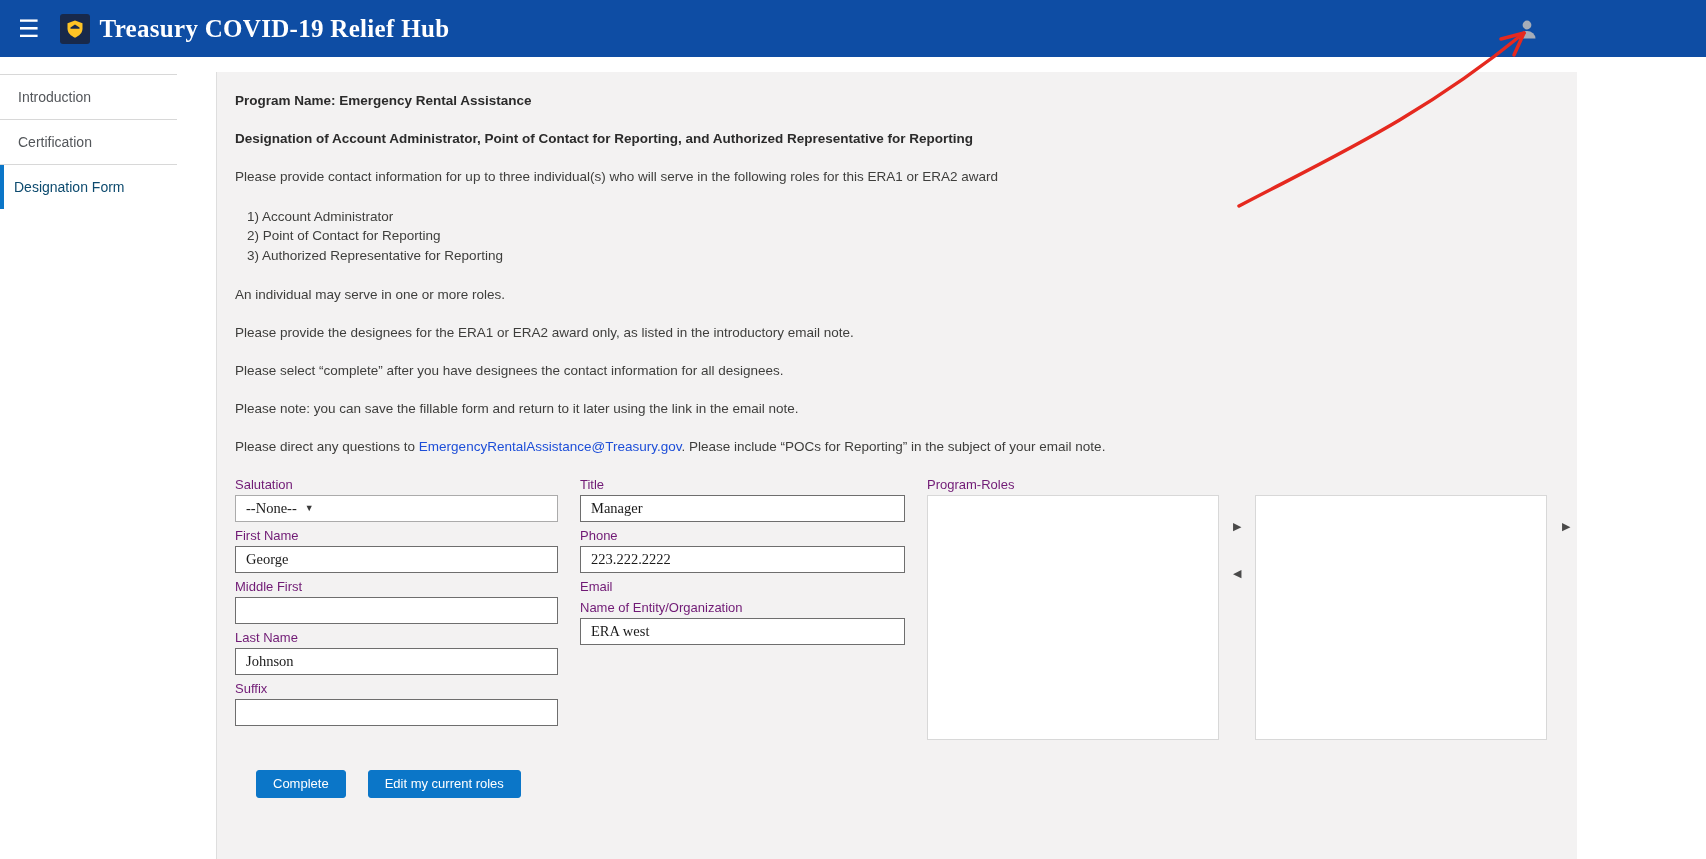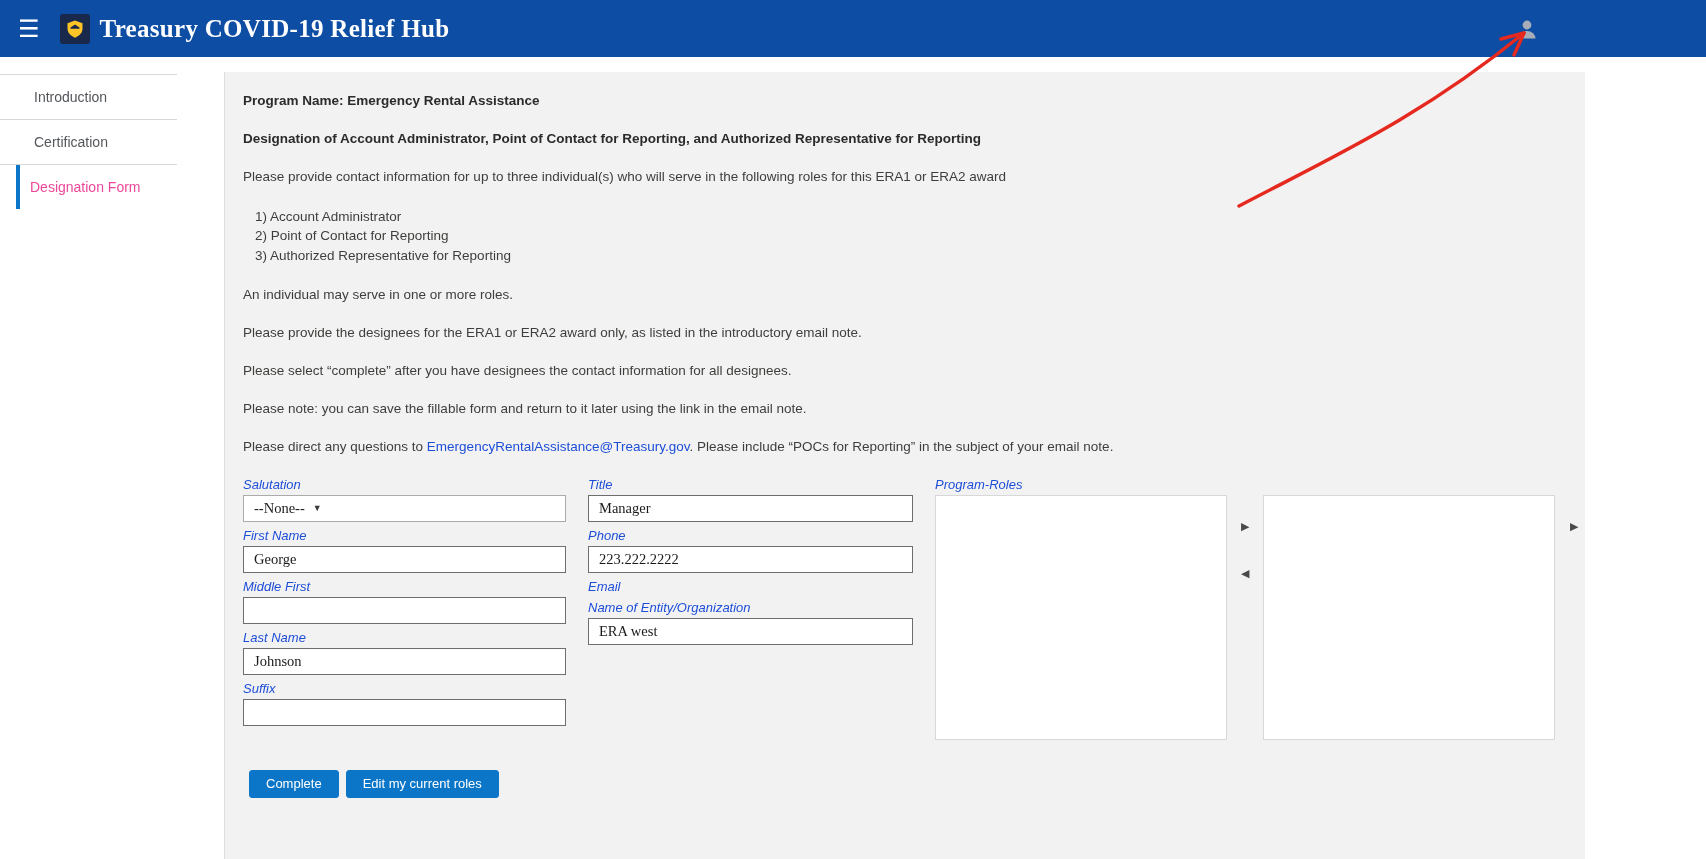--- a/index.html
+++ b/index.html
@@ -35,46 +35,45 @@
   
   .sidebar {
     position:absolute; top:57px; left:0; width:207px; bottom:0; background:#ffffff;
   }
   .side-divider { height:1px; width:177px; background:#d8d8d8; margin-left:0; }
   .sidebar .first-divider { margin-top:17px; }
   .nav-item {
     height:44px; display:flex; align-items:center;
     padding-left:14px; font-size:14px; color:#53565a; cursor:pointer;
     border-left:4px solid transparent;
-    margin-left:16px;
   }
   .nav-item.active {
-    color:#ec4899; border-left:4px solid #0b76c8; padding-left:10px; font-weight:400;
+    color:#0c4a6e; border-left:4px solid #0b76c8; padding-left:10px; font-weight:400;
   }
 
   
   .panel {
-    position:absolute; top:72px; left:224px; width:1361px; bottom:0;
+    position:absolute; top:72px; left:216px; width:1361px; bottom:0;
     background:#f3f2f2; border-left:1px solid #dedede;
     padding:21px 0 0 18px; overflow:hidden;
   }
   .panel p { margin:0 0 22px; font-size:13.5px; line-height:1.18; color:#3e3e3c; }
   .panel p.bold { font-weight:700; color:#2b2b2b; }
   .roles-block { padding-left:12px; margin:0 0 22px; font-size:13.5px; }
   .roles-block div { line-height:19.5px; }
   a.email-link { color:#1d4ed8; text-decoration:none; cursor:pointer; }
 
   
   .form-grid { display:flex; margin-top:2px; }
   .col1 { width:323px; margin-right:22px; }
   .col2 { width:325px; margin-right:22px; }
   .col3 { flex:1; min-width:0; }
   .field { margin-bottom:6px; }
   .field label {
-    display:block; font-size:13px; line-height:15px; color:#1d4ed8; margin:0 0 3px;font-style:italic;
+    display:block; font-size:13px; line-height:15px; color:#701a75; margin:0 0 3px;
   }
   .field input, .select-box {
     width:100%; height:27px; background:#ffffff;
     border:1px solid #6e6e6e; padding:2px 10px;
     font-family:"Liberation Serif", serif; font-size:14.5px; color:#1a1a1a;
   }
   .select-box {
     border:1px solid #ababab; display:flex; align-items:center;
     cursor:pointer;
   }
@@ -84,21 +83,21 @@
     width:298px; height:245px; background:#ffffff; border:1px solid #d8d8d8;
   }
   .arrows-col {
     width:37px; display:flex; flex-direction:column; align-items:center;
     padding-top:26px; gap:36px;
   }
   .arrow-glyph { font-size:11px; color:#4a4a4a; cursor:pointer; line-height:1; }
   .arrows-col-2 { width:30px; padding-left:8px; }
 
   
-  .btn-row { display:flex; gap:7px; margin-top:24px; margin-left:6px; }
+  .btn-row { display:flex; gap:22px; margin-top:24px; margin-left:21px; }
   .btn {
     background:#0b76c8; color:#ffffff; border:1px solid #0b76c8; border-radius:3px;
     font-family:"Liberation Sans", sans-serif; font-size:13px;
     height:28px; padding:0 16px; cursor:pointer;
   }
 
   
   .annotation {
     position:absolute; top:0; left:0; width:1706px; height:859px;
     pointer-events:none; z-index:50;

